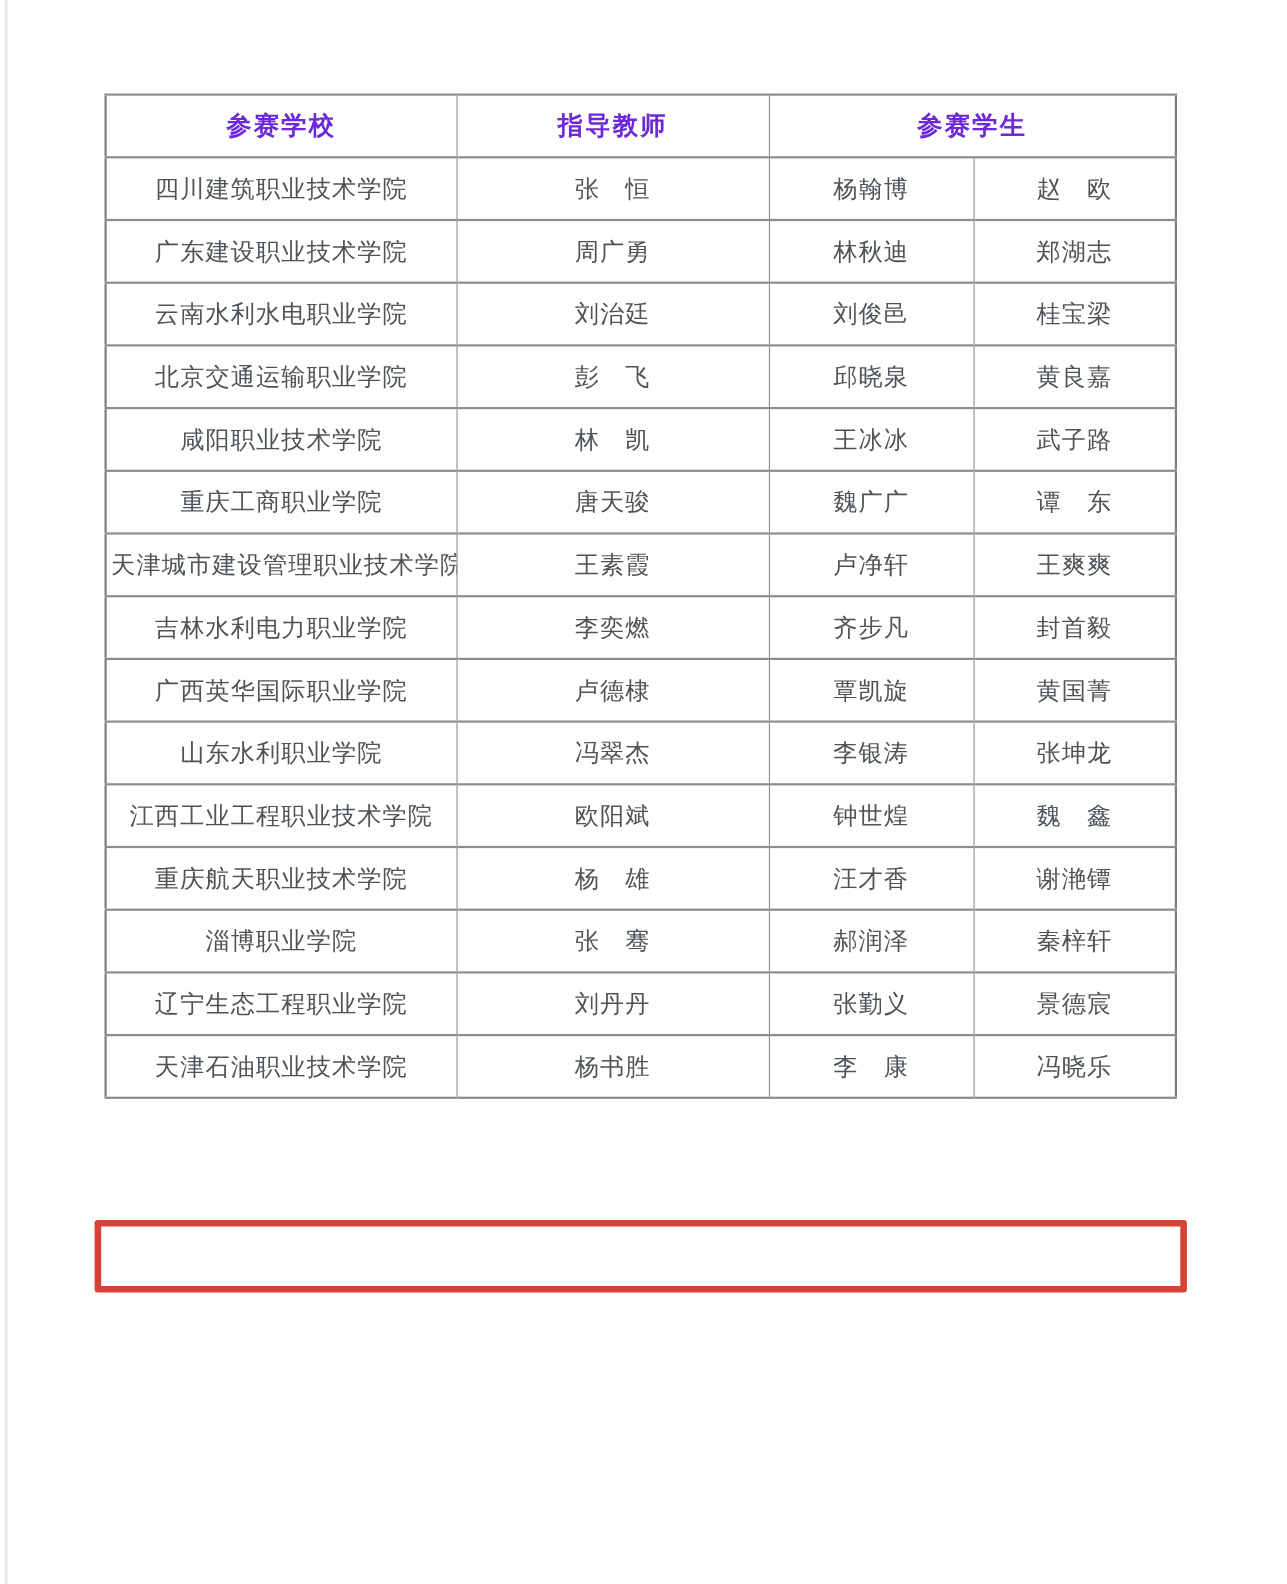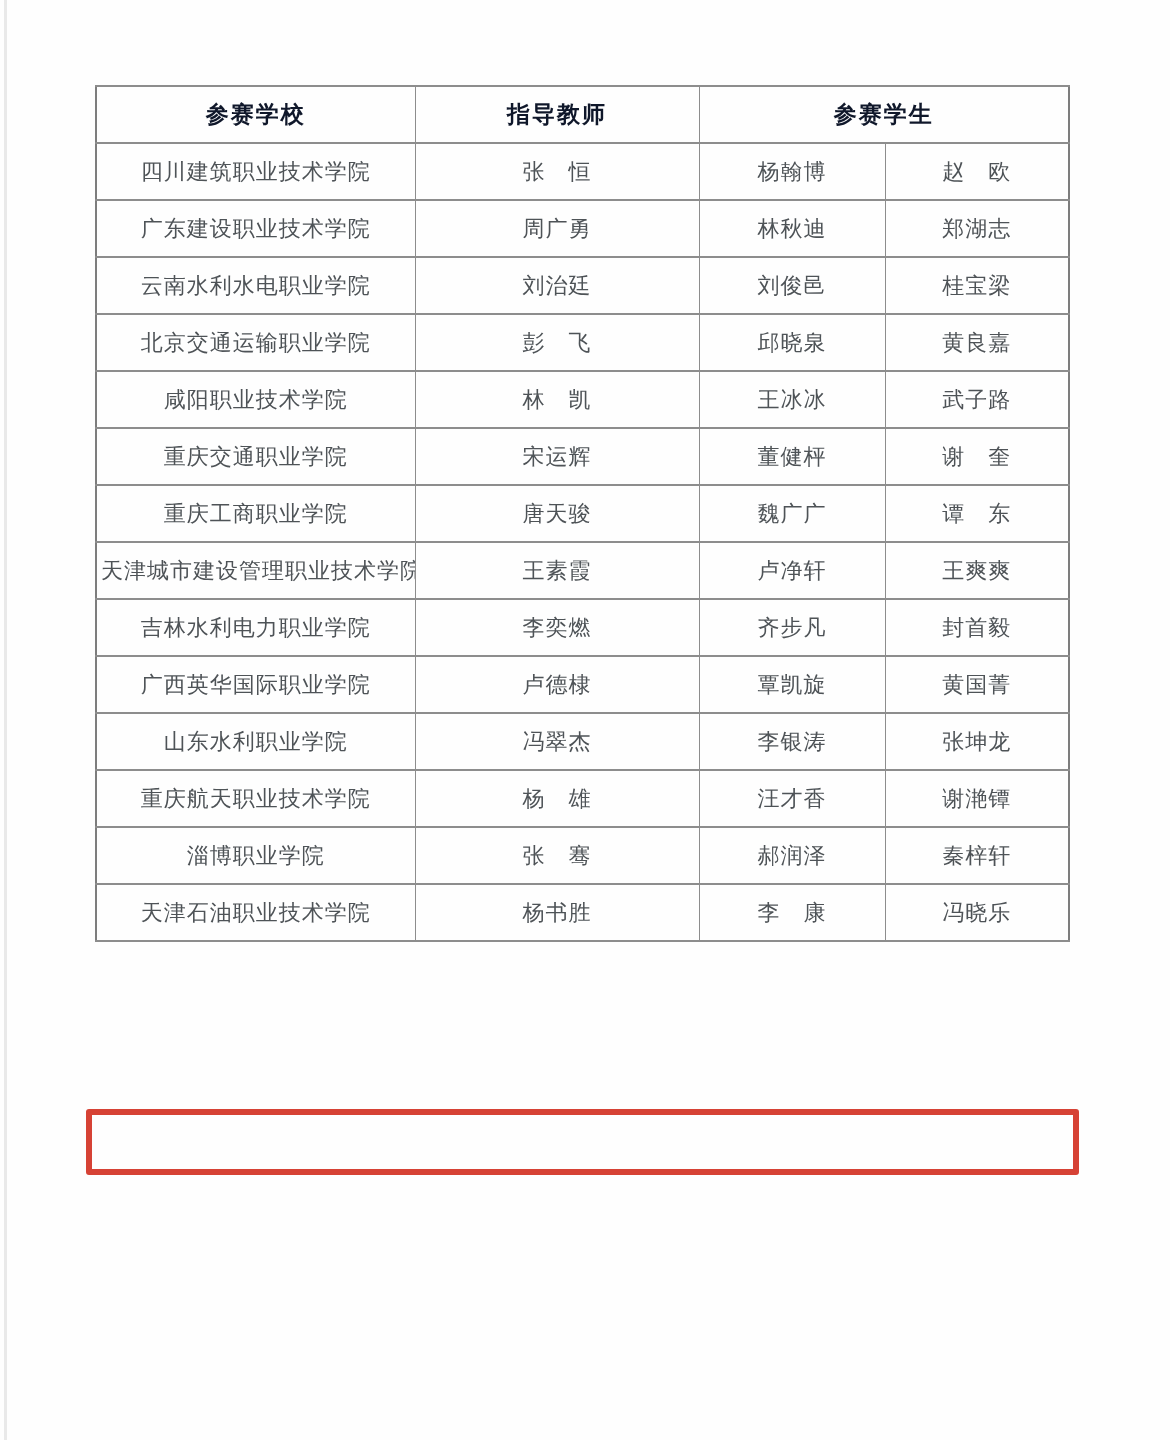--- a/index.html
+++ b/index.html
@@ -47,21 +47,21 @@
     vertical-align: middle;
     padding: 0 4px;
     white-space: nowrap;
     overflow: hidden;
   }
   table.roster { border: 2px solid #7d7d7d; }
 
   table.roster th {
     font-size: 23px;
     font-weight: 600;
-    color: #0f172a;
+    color: #6d28d9;
     letter-spacing: 2px;
   }
   table.roster td {
     font-size: 22px;
     font-weight: 400;
     color: #4e5357;
     letter-spacing: 1px;
   }
 
   .highlight-box {
@@ -118,26 +118,20 @@
     <td>邱晓泉</td>
     <td>黄良嘉</td>
   </tr>
         <tr>
     <td>咸阳职业技术学院</td>
     <td>林　凯</td>
     <td>王冰冰</td>
     <td>武子路</td>
   </tr>
         <tr>
-    <td>重庆交通职业学院</td>
-    <td>宋运辉</td>
-    <td>董健枰</td>
-    <td>谢　奎</td>
-  </tr>
-        <tr>
     <td>重庆工商职业学院</td>
     <td>唐天骏</td>
     <td>魏广广</td>
     <td>谭　东</td>
   </tr>
         <tr>
     <td>天津城市建设管理职业技术学院</td>
     <td>王素霞</td>
     <td>卢净轩</td>
     <td>王爽爽</td>
@@ -154,30 +148,42 @@
     <td>覃凯旋</td>
     <td>黄国菁</td>
   </tr>
         <tr>
     <td>山东水利职业学院</td>
     <td>冯翠杰</td>
     <td>李银涛</td>
     <td>张坤龙</td>
   </tr>
         <tr>
+    <td>江西工业工程职业技术学院</td>
+    <td>欧阳斌</td>
+    <td>钟世煌</td>
+    <td>魏　鑫</td>
+  </tr>
+        <tr>
     <td>重庆航天职业技术学院</td>
     <td>杨　雄</td>
     <td>汪才香</td>
     <td>谢滟镡</td>
   </tr>
         <tr>
     <td>淄博职业学院</td>
     <td>张　骞</td>
     <td>郝润泽</td>
     <td>秦梓轩</td>
+  </tr>
+        <tr>
+    <td>辽宁生态工程职业学院</td>
+    <td>刘丹丹</td>
+    <td>张勤义</td>
+    <td>景德宸</td>
   </tr>
         <tr>
     <td>天津石油职业技术学院</td>
     <td>杨书胜</td>
     <td>李　康</td>
     <td>冯晓乐</td>
   </tr>
       </tbody>
   </table>
 

